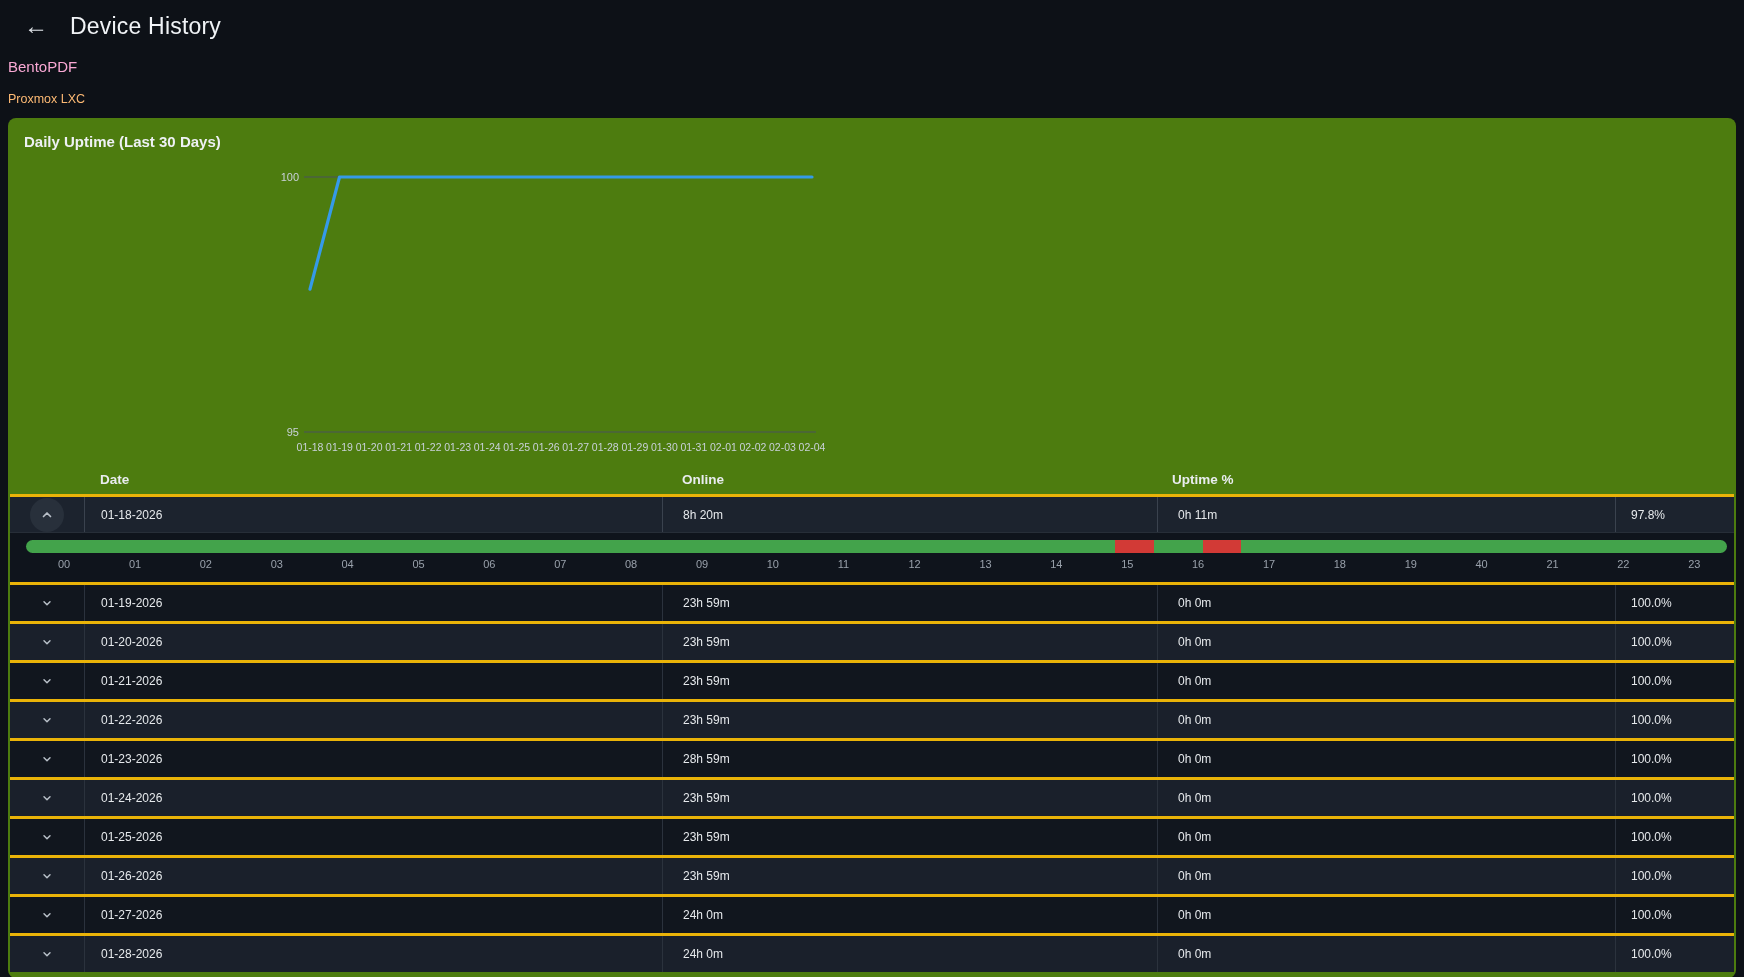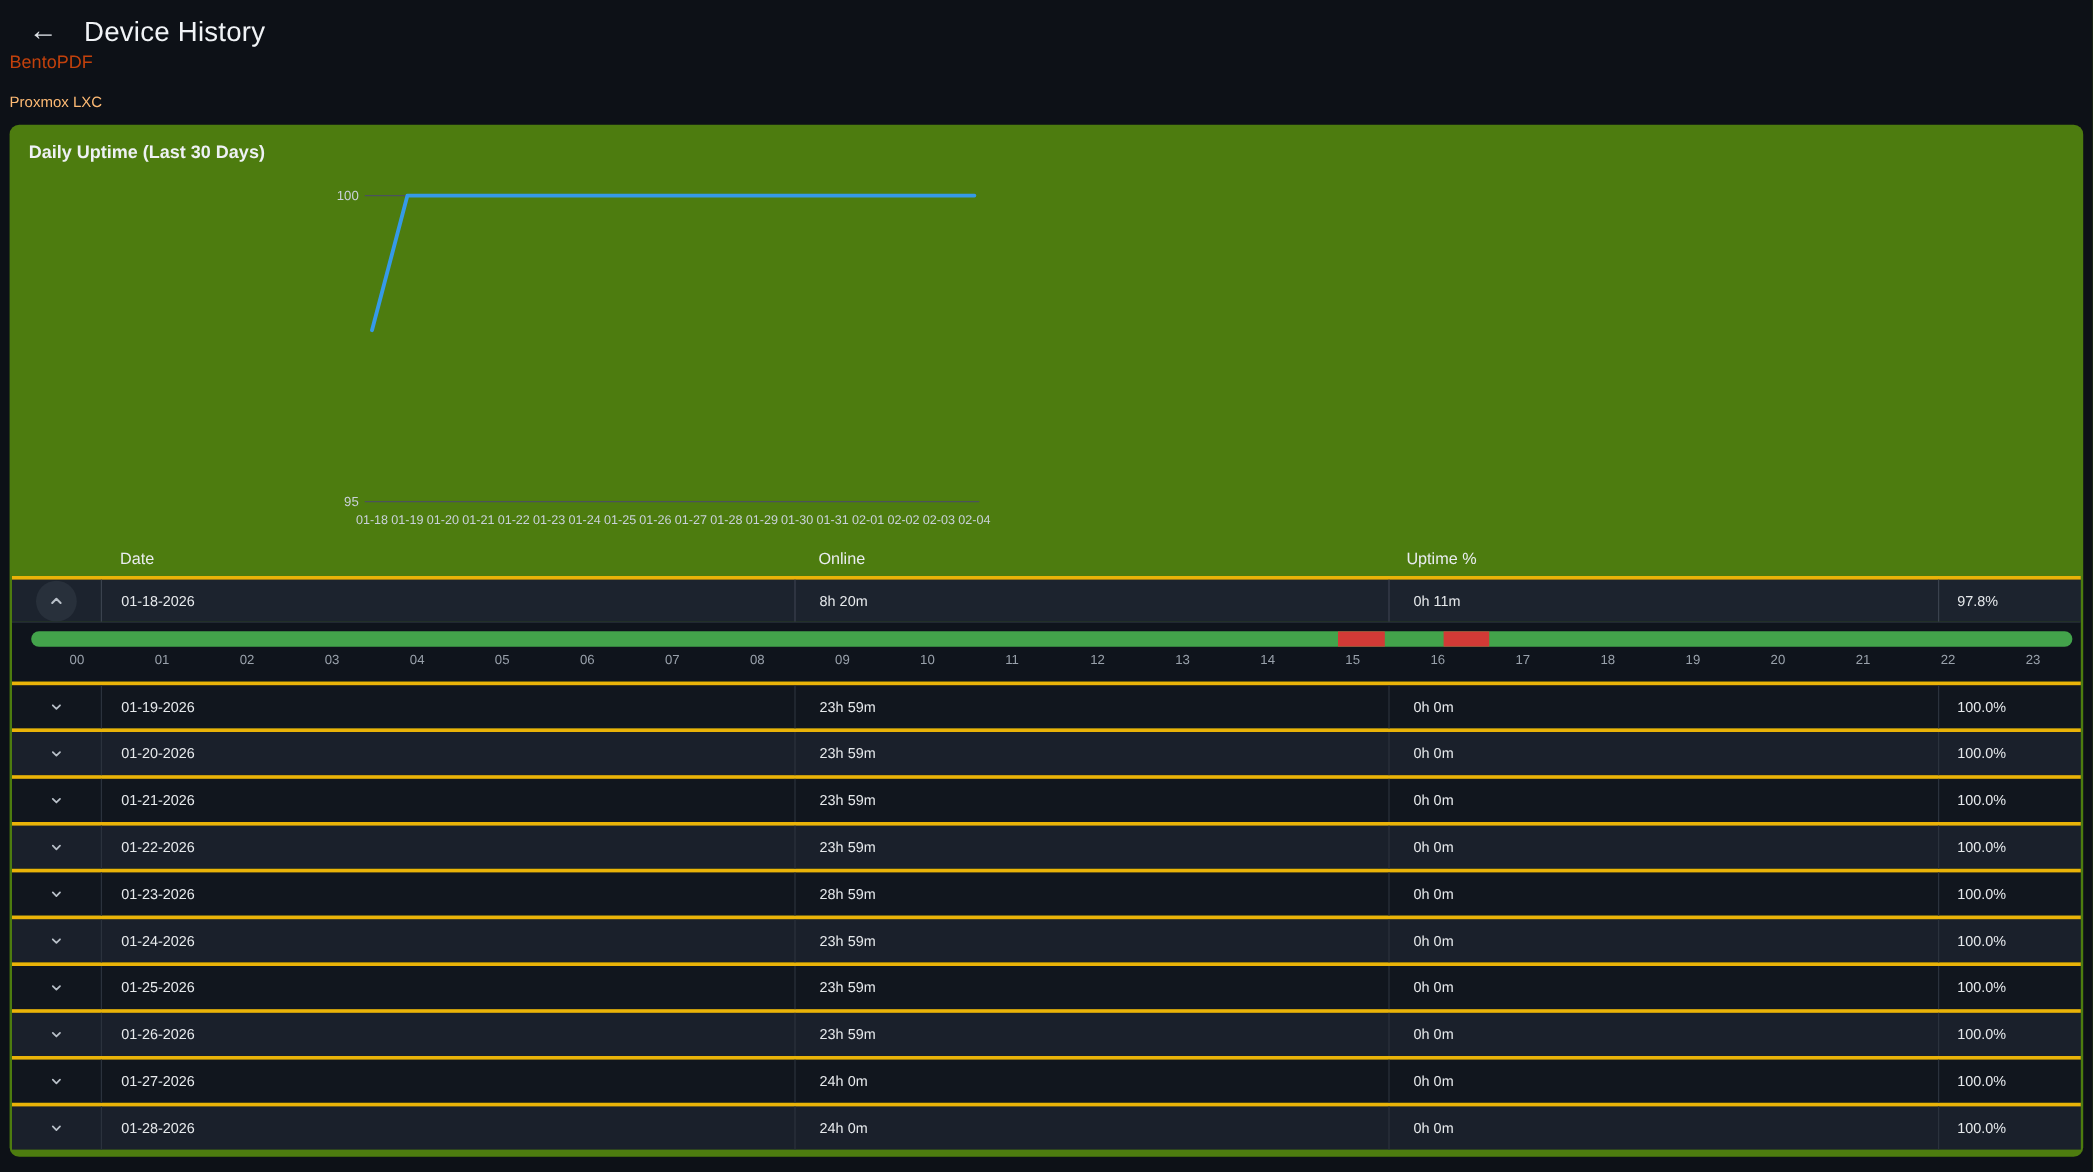--- a/index.html
+++ b/index.html
@@ -9,34 +9,34 @@
     background:#0d1117; color:#e6e9ec;
     font-family:"Liberation Sans", sans-serif;
   }
   svg text { font-family:"Liberation Sans", sans-serif; }
 
   
   .topbar { display:flex; align-items:center; gap:22px; padding:14px 24px 0; height:38px; }
   .back-btn { font-size:24px; line-height:24px; color:#dfe3e8; cursor:pointer; background:none; border:none; padding:0; font-family:inherit; }
   .page-title { margin:0; font-size:23px; font-weight:400; color:#f0f3f6; letter-spacing:.2px; }
 
-  .device-name { margin:6px 8px 0; font-size:15px; color:#c2410c; }
+  .device-name { margin:20px 8px 0; font-size:15px; color:#f9a8d4; }
   .device-type { margin:17px 8px 0; font-size:12.5px; color:#fdba74; }
 
   
   .panel { margin:12px 8px 0; background:#4d7c0f; border-radius:8px; min-height:860px; }
   .panel-title { margin:0; padding:14px 16px 0; font-size:15px; line-height:20px; font-weight:bold; color:#eef1f4; }
 
   .chart-wrap { position:relative; height:312px; }
   .chart-wrap svg { position:absolute; left:0; top:0; }
 
   
   .u-table { margin:0 2px; }
   .thead, .trow { display:grid; grid-template-columns:74px 578px 495px 458px 1fr; align-items:stretch; }
-  .thead { height:30px; font-weight:normal; font-size:13.5px; color:#e9ecef; }
+  .thead { height:30px; font-weight:bold; font-size:13.5px; color:#e9ecef; }
   .thead .cell { display:flex; align-items:center; }
   .trow { height:39px; font-size:12px; border-top:3px solid #eab308; cursor:pointer; }
   .trow .cell { display:flex; align-items:center; }
   .trow .cell + .cell { border-left:1px solid #2b323d; }
   .trow.dark { background:#11161e; }
   .trow.light { background:#1a202b; }
   .trow.expanded { background:#1c232e; height:38px; }
   .trow.expanded .cell + .cell { border-left-color:#3a424e; }
 
   .c-date { padding-left:16px; }
@@ -140,21 +140,21 @@
               <span>10</span>
               <span>11</span>
               <span>12</span>
               <span>13</span>
               <span>14</span>
               <span>15</span>
               <span>16</span>
               <span>17</span>
               <span>18</span>
               <span>19</span>
-              <span>20</span>
+              <span>40</span>
               <span>21</span>
               <span>22</span>
               <span>23</span>
             </div>
           </div>
   <div class="trow dark">
     <div class="cell c-chev">
       <button class="chev-btn">
         <svg class="chev" width="14" height="14" viewBox="0 0 14 14">
           <path d="M3.5 5.5 L7 9 L10.5 5.5"></path>

